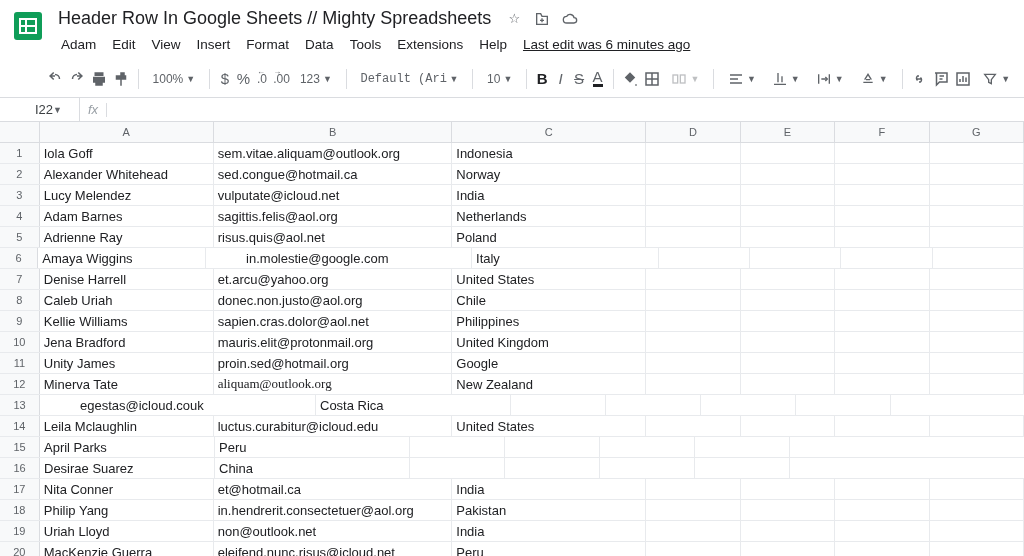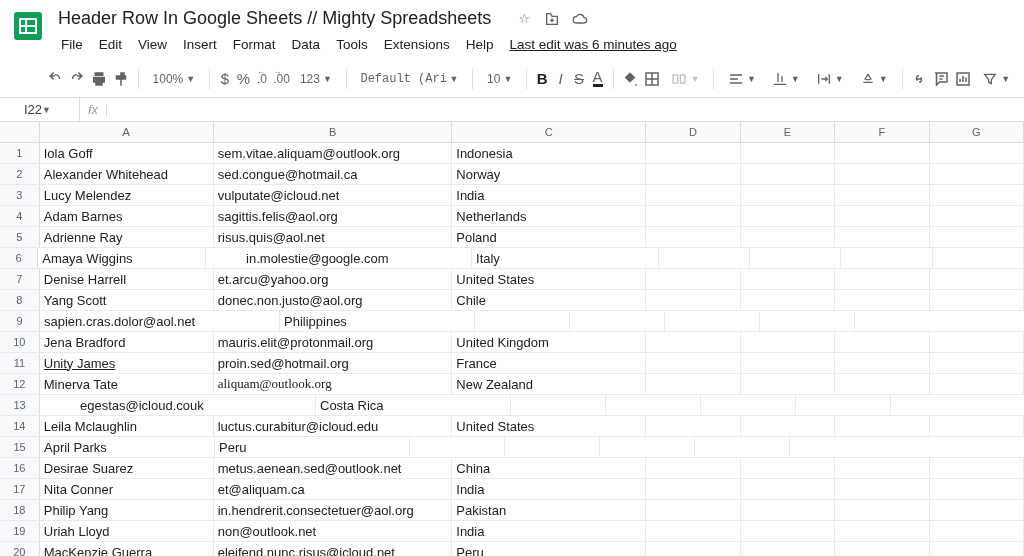--- a/index.html
+++ b/index.html
@@ -12,21 +12,21 @@
     overflow: hidden;
   }
   .header { display: flex; align-items: flex-start; padding: 6px 8px 0 8px; }
   .logo {
     width: 40px; height: 40px;
     display: flex; align-items: center; justify-content: center;
     margin-right: 6px; flex-shrink: 0;
   }
   .logo-svg { width: 32px; height: 32px; }
   .title-block { flex: 1; }
-  .title-row { display: flex; align-items: center; gap: 20px; }
+  .title-row { display: flex; align-items: center; gap: 10px; }
   .doc-title { font-size: 18px; color: #202124; letter-spacing: 0; padding: 2px 4px; }
   .title-icons { display: flex; gap: 10px; color: #5f6368; }
   .title-icons span { width: 18px; height: 18px; display:flex; align-items:center; justify-content:center; }
   .menubar { display: flex; gap: 2px; padding: 2px 0 4px 0; font-size: 13.5px; }
   .menubar span { padding: 4px 7px; color: #202124; border-radius: 3px; cursor: pointer; }
   .last-edit { color: #5f6368; text-decoration: underline; padding-left: 10px; }
 
   .toolbar {
     display: flex; align-items: center; gap: 4px;
     padding: 4px 8px 4px 46px;
@@ -47,21 +47,21 @@
     color: #5f6368; font-size: 12px; border-radius: 3px; cursor: pointer;
   }
   .caret { font-size: 9px; color: #5f6368; }
 
   .formula-bar {
     display: flex; align-items: center;
     border-bottom: 1px solid #dadce0;
     height: 24px;
   }
   .name-box {
-    width: 80px; display: flex; align-items: center; justify-content: flex-start;
+    width: 80px; display: flex; align-items: center; justify-content: center;
     padding: 0 6px 0 24px; font-size: 13px; color: #3c4043;
     border-right: 1px solid #dadce0; height: 100%;
   }
   .fx { font-style: italic; color: #9aa0a6; padding: 0 8px; font-size: 13px; }
   .fx-input { flex:1; height:100%; border:none; outline:none; font-size:13px; }
   .fx-sep { width:1px; height:14px; background:#dadce0; }
 
   .grid { display: flex; flex-direction: column; }
   .col-headers { display: flex; background: #f8f9fa; border-bottom: 1px solid #dadce0; }
   .corner { width: 40px; height: 20px; border-right: 1px solid #dadce0; background:#f8f9fa; }
@@ -110,21 +110,21 @@
             </svg>
           </span>
         <span>
             <svg viewBox="0 0 24 24" width="16" height="16" fill="none" stroke="#5f6368" stroke-width="2">
               <path d="M7 18a5 5 0 010-10 6 6 0 0111 2 4 4 0 010 8H7z"></path>
             </svg>
           </span>
       </div>
     </div>
     <div class="menubar">
-      <span>File</span>
+      <span>Adam</span>
       <span>Edit</span>
       <span>View</span>
       <span>Insert</span>
       <span>Format</span>
       <span>Data</span>
       <span>Tools</span>
       <span>Extensions</span>
       <span>Help</span>
       <span class="last-edit">Last edit was 6 minutes ago</span>
     </div>
@@ -345,52 +345,53 @@
       <div class="cell" style="width: 175px;">Denise Harrell</div>
       <div class="cell" style="width: 240px;">et.arcu@yahoo.org</div>
       <div class="cell" style="width: 195px;">United States</div>
       <div class="cell" style="width: 95px;"></div>
       <div class="cell" style="width: 95px;"></div>
       <div class="cell" style="width: 95px;"></div>
       <div class="cell" style="width: 95px;"></div>
     </div>
     <div class="row">
       <div class="row-h">8</div>
-      <div class="cell" style="width: 175px;">Yang Scott</div>
+      <div class="cell" style="width: 175px;">Caleb Uriah</div>
       <div class="cell" style="width: 240px;">donec.non.justo@aol.org</div>
       <div class="cell" style="width: 195px;">Chile</div>
       <div class="cell" style="width: 95px;"></div>
       <div class="cell" style="width: 95px;"></div>
       <div class="cell" style="width: 95px;"></div>
       <div class="cell" style="width: 95px;"></div>
     </div>
     <div class="row">
       <div class="row-h">9</div>
+      <div class="cell" style="width: 175px;">Kellie Williams</div>
       <div class="cell" style="width: 240px;">sapien.cras.dolor@aol.net</div>
       <div class="cell" style="width: 195px;">Philippines</div>
       <div class="cell" style="width: 95px;"></div>
       <div class="cell" style="width: 95px;"></div>
       <div class="cell" style="width: 95px;"></div>
       <div class="cell" style="width: 95px;"></div>
     </div>
     <div class="row">
       <div class="row-h">10</div>
       <div class="cell" style="width: 175px;">Jena Bradford</div>
       <div class="cell" style="width: 240px;">mauris.elit@protonmail.org</div>
       <div class="cell" style="width: 195px;">United Kingdom</div>
       <div class="cell" style="width: 95px;"></div>
       <div class="cell" style="width: 95px;"></div>
       <div class="cell" style="width: 95px;"></div>
       <div class="cell" style="width: 95px;"></div>
     </div>
     <div class="row">
       <div class="row-h">11</div>
-      <div class="cell" style="width: 175px; text-decoration: underline;">Unity James</div>
+      <div class="cell" style="width: 175px;">Unity James</div>
       <div class="cell" style="width: 240px;">proin.sed@hotmail.org</div>
-      <div class="cell" style="width: 195px;">France</div>
+      <div class="cell" style="width: 195px;">Google</div>
       <div class="cell" style="width: 95px;"></div>
       <div class="cell" style="width: 95px;"></div>
       <div class="cell" style="width: 95px;"></div>
       <div class="cell" style="width: 95px;"></div>
     </div>
     <div class="row">
       <div class="row-h">12</div>
       <div class="cell" style="width: 175px;">Minerva Tate</div>
       <div class="cell" style="width: 240px; font-family: Liberation Serif, serif;">aliquam@outlook.org</div>
       <div class="cell" style="width: 195px;">New Zealand</div>
@@ -423,31 +424,30 @@
       <div class="cell" style="width: 175px;">April Parks</div>
       <div class="cell" style="width: 195px;">Peru</div>
       <div class="cell" style="width: 95px;"></div>
       <div class="cell" style="width: 95px;"></div>
       <div class="cell" style="width: 95px;"></div>
       <div class="cell" style="width: 95px;"></div>
     </div>
     <div class="row">
       <div class="row-h">16</div>
       <div class="cell" style="width: 175px;">Desirae Suarez</div>
-      <div class="cell" style="width: 240px;">metus.aenean.sed@outlook.net</div>
       <div class="cell" style="width: 195px;">China</div>
       <div class="cell" style="width: 95px;"></div>
       <div class="cell" style="width: 95px;"></div>
       <div class="cell" style="width: 95px;"></div>
       <div class="cell" style="width: 95px;"></div>
     </div>
     <div class="row">
       <div class="row-h">17</div>
       <div class="cell" style="width: 175px;">Nita Conner</div>
-      <div class="cell" style="width: 240px;">et@aliquam.ca</div>
+      <div class="cell" style="width: 240px;">et@hotmail.ca</div>
       <div class="cell" style="width: 195px;">India</div>
       <div class="cell" style="width: 95px;"></div>
       <div class="cell" style="width: 95px;"></div>
       <div class="cell" style="width: 95px;"></div>
       <div class="cell" style="width: 95px;"></div>
     </div>
     <div class="row">
       <div class="row-h">18</div>
       <div class="cell" style="width: 175px;">Philip Yang</div>
       <div class="cell" style="width: 240px;">in.hendrerit.consectetuer@aol.org</div>

